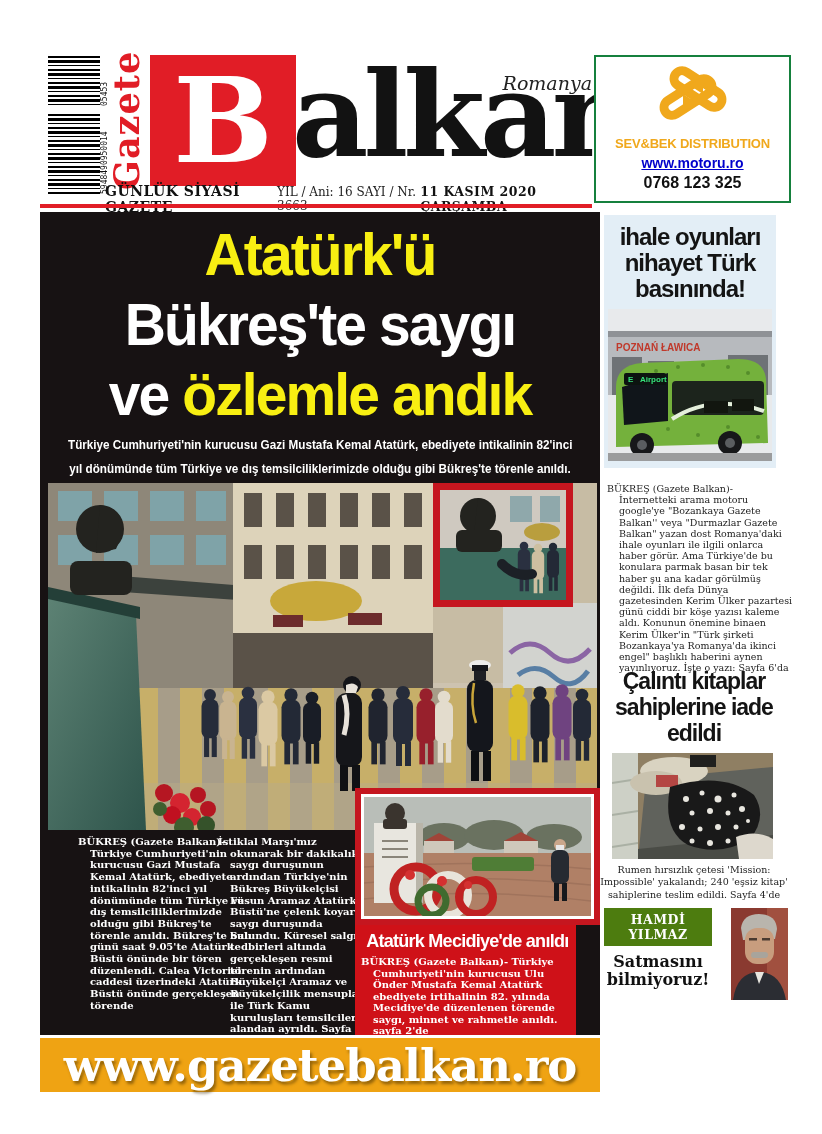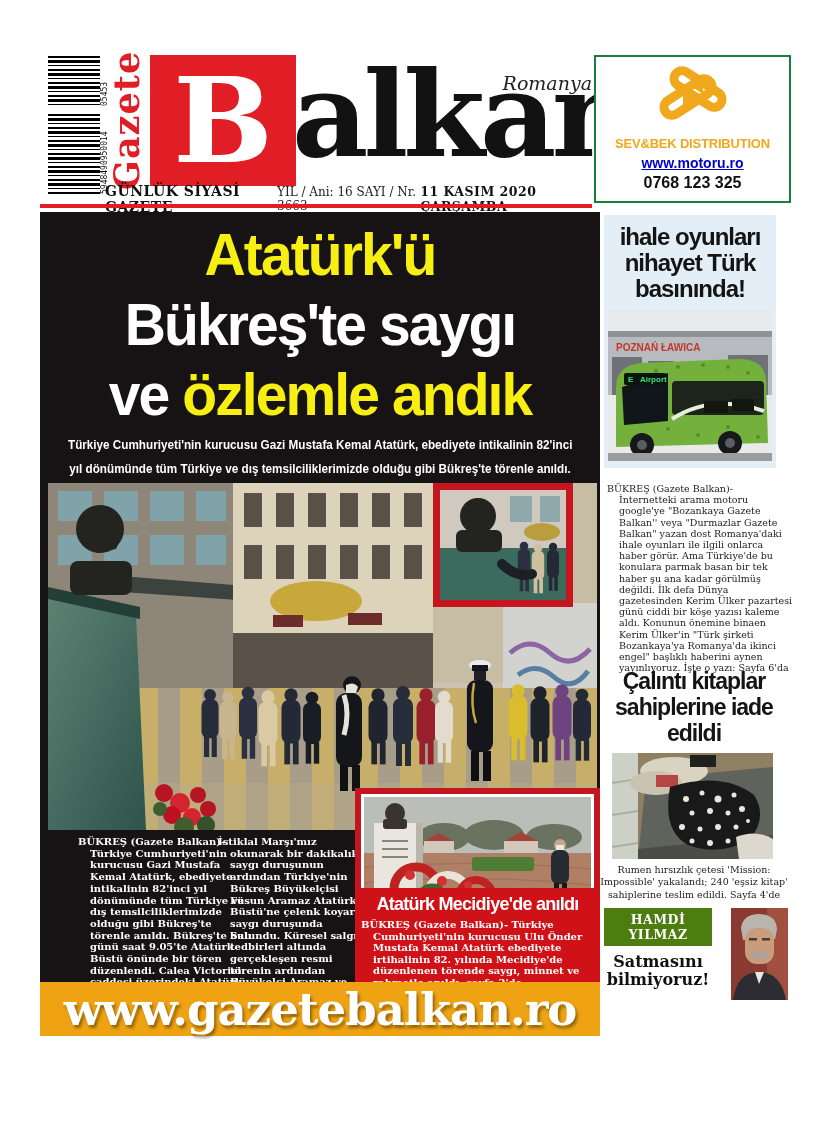--- a/index.html
+++ b/index.html
@@ -39,26 +39,26 @@
   .white{color:#ffffff;}
   .deck{margin-top:5px;text-align:center;color:#fff;font-weight:bold;font-size:13px;line-height:19px;white-space:nowrap;transform:scaleX(.9);transform-origin:50% 0;}
   .photo-wrap{position:absolute;left:8px;top:271px;width:549px;height:347px;}
   .photo-wrap svg{display:block;}
   .inset-top{position:absolute;left:385px;top:0;width:140px;height:124px;border:7px solid #c5161f;box-sizing:border-box;background:#cfc9c0;}
   .lead-col{position:absolute;color:#fff;font-family:"DejaVu Serif",serif;font-weight:bold;font-size:10px;line-height:11.7px;}
   .hang{padding-left:12px;text-indent:-12px;}
   .col1{left:10px;top:624px;width:162px;margin-left:28px;}
   .col2{left:178px;top:624px;width:142px;}
   .wreath-inset{position:absolute;left:315px;top:576px;width:245px;height:137px;border:6px solid #c5161f;background:#fff;box-sizing:border-box;padding:3px;}
-  .mecidiye{position:absolute;left:315px;top:676px;width:245px;height:110px;background:#cf1118;box-sizing:border-box;padding:5px 6px 4px;}
+  .mecidiye{position:absolute;left:315px;top:713px;width:221px;height:110px;background:#cf1118;box-sizing:border-box;padding:5px 6px 4px;}
   .mecidiye h3{margin:0;color:#fff;font-size:19px;letter-spacing:-.8px;text-align:center;white-space:nowrap;transform:scaleX(.95);transform-origin:50% 50%;line-height:22px;}
   .mecidiye p{margin:4px 0 0;color:#fff;font-family:"DejaVu Serif",serif;font-weight:bold;font-size:10px;line-height:11.5px;}
 
   
-  .footer-banner{left:40px;top:982px;width:560px;height:54px;background:#efa313;display:flex;align-items:center;justify-content:center;}
+  .footer-banner{left:40px;top:1038px;width:560px;height:54px;background:#efa313;display:flex;align-items:center;justify-content:center;}
   .footer-banner span{font-family:"DejaVu Serif",serif;font-weight:bold;font-size:45px;color:#fff;letter-spacing:-1px;text-shadow:2px 3px 3px rgba(60,40,0,.5);}
 
   
   .ihale-box{left:604px;top:215px;width:172px;height:253px;background:#e3eef6;}
   .ihale-box h2{margin:0;padding-top:9px;text-align:center;font-size:24px;line-height:26px;letter-spacing:-1px;color:#141414;}
   .bus{display:block;margin:7px auto 0;}
   .rail-body{font-family:"DejaVu Serif",serif;font-size:9.5px;line-height:11.2px;color:#1d1d1d;}
   .ihale-body{left:607px;top:483px;width:174px;}
   .books-h{left:600px;top:668px;width:188px;text-align:center;font-weight:bold;font-size:23px;line-height:26px;letter-spacing:-1px;color:#141414;}
   .books-photo{left:612px;top:753px;}

